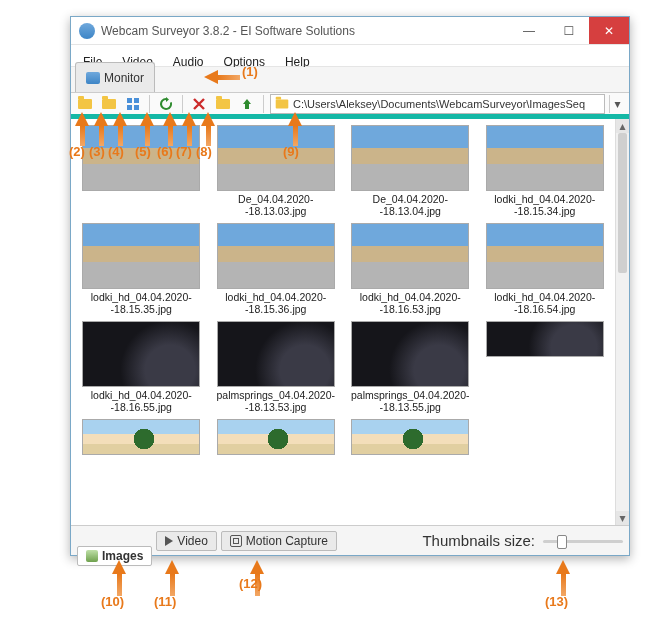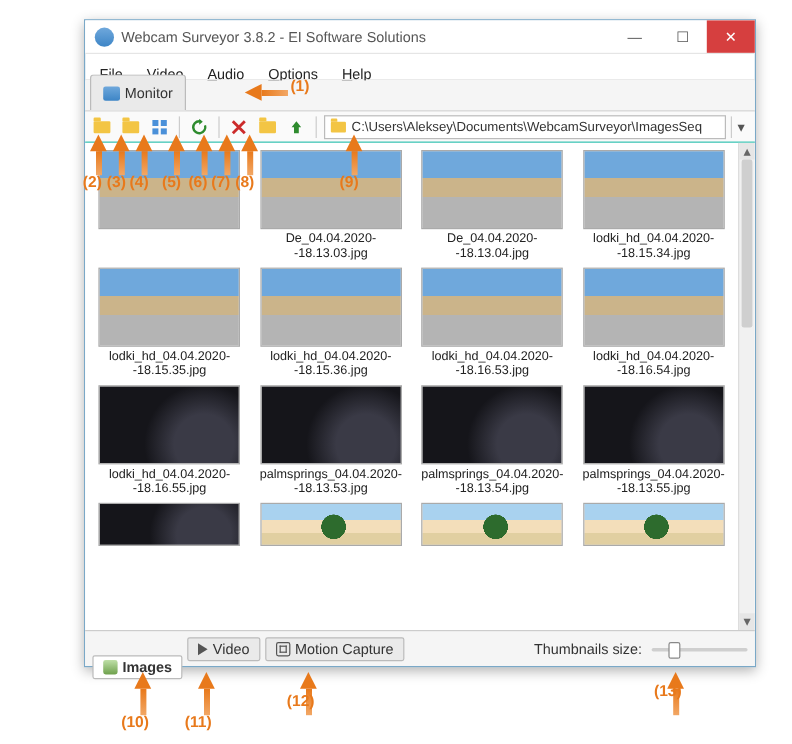--- a/index.html
+++ b/index.html
@@ -41,21 +41,21 @@
     border-bottom:1px solid #ccc; background:#f5f5f5;
   }
   .tab { display:flex; align-items:center; gap:4px; height:30px; padding:0 10px; border:1px solid #bbb; border-bottom:none; background:#eaeaea; border-radius:3px 3px 0 0; margin-right:2px; color:#333;}
   .tab.active { background:#fff; position:relative; top:1px; }
   .tab .ic { width:14px; height:12px; display:inline-block; }
   .ic-monitor { background:linear-gradient(#6fa8dc,#3d85c6); border-radius:2px; }
   .ic-folder { width:14px; height:10px; background:#f3c544; border-radius:1px; display:inline-block; position:relative; }
   .ic-folder:before { content:""; position:absolute; top:-3px; left:0; width:6px; height:3px; background:#f3c544; border-radius:1px 1px 0 0;}
   .toolbar {
     height:26px; display:flex; align-items:center; gap:4px; padding:0 4px;
-    border-bottom:1px solid #14b8a6; background:#fafafa;
+    border-bottom:5px solid #14b8a6; background:#fafafa;
   }
   .tbtn { width:20px; height:20px; display:flex; align-items:center; justify-content:center; border-radius:2px; }
   .tbtn svg { width:14px; height:14px; }
   .sep { width:1px; height:18px; background:#ccc; margin:0 2px; }
   .crumb-host { flex:1; display:flex; align-items:center; height:20px; border:1px solid #bbb; background:#fff; padding:0 4px; gap:4px; }
   .crumb-host .ic-folder { transform:scale(.9); }
   .crumb { font-size:11px; color:#333; white-space:nowrap; overflow:hidden; text-overflow:ellipsis; flex:1; }
   .crumb-dd { width:16px; height:18px; border-left:1px solid #ccc; display:flex; align-items:center; justify-content:center; color:#555; }
   .gallery {
     flex:1; overflow:hidden; position:relative; background:#fff;
@@ -81,21 +81,21 @@
     display:flex; align-items:center; padding:0 6px; gap:4px;
   }
   .ftab { display:flex; align-items:center; gap:4px; height:20px; padding:0 8px; border:1px solid #bbb; background:#eaeaea; border-radius:2px; color:#333;}
   .ftab.active { background:#fff; font-weight:600;margin-top:31px;}
   .ftab .ic { width:12px; height:12px; display:inline-block; }
   .ic-img { background:linear-gradient(#bfe0a8,#6fa14d); border-radius:2px;}
   .ic-play { width:0;height:0;border-left:8px solid #555;border-top:5px solid transparent;border-bottom:5px solid transparent;}
   .ic-motion { border:1.5px solid #555; border-radius:2px; width:11px; height:11px; position:relative;}
   .ic-motion:after{content:"";position:absolute;inset:2px;border:1px dashed #555;}
   .spacer { flex:1; }
-  .slabel { font-size:12px; color:#333; margin-right:4px;}
+  .slabel { font-size:15px; color:#333; margin-right:4px;}
   .slider { position:relative; width:80px; height:14px; }
   .slider .rail{position:absolute; left:0; right:0; top:6px; height:3px; background:#cfcfcf; border-radius:2px;}
   .slider .knob{position:absolute; top:1px; left:14px; width:10px; height:14px; background:#fff; border:1px solid #888; border-radius:2px;}
   
   .ann-arrow { position:absolute; display:flex; flex-direction:column; align-items:center; pointer-events:none; }
   .ann-arrow .head {
     width:0; height:0;
     border-left:7px solid transparent; border-right:7px solid transparent;
     border-bottom:14px solid #e8791b;
   }
@@ -219,24 +219,20 @@
         <div class="card">
           <div class="thumb th-dark"></div>
           <div class="fname">lodki_hd_04.04.2020--18.16.55.jpg</div>
         </div>
         <div class="card">
           <div class="thumb th-dark"></div>
           <div class="fname">palmsprings_04.04.2020--18.13.53.jpg</div>
         </div>
         <div class="card">
           <div class="thumb th-dark"></div>
-          <div class="fname">palmsprings_04.04.2020--18.13.54.jpg</div>
-        </div>
-        <div class="card">
-          <div class="thumb th-dark"></div>
           <div class="fname">palmsprings_04.04.2020--18.13.55.jpg</div>
         </div>
         <div class="card row-cut">
           <div class="thumb th-dark"></div>
         </div>
         <div class="card row-cut">
           <div class="thumb th-palm"></div>
         </div>
         <div class="card row-cut">
           <div class="thumb th-palm"></div>
@@ -335,13 +331,13 @@
     <div class="stem" style="height:22px"></div>
   </div>
 <div class="ann-label" style="left:101px; top:594px;">(10)</div>
 <div class="ann-label" style="left:154px; top:594px;">(11)</div>
 <div class="ann-label" style="left:239px; top:576px;">(12)</div>
 
 <div class="ann-arrow" style="left:556px; top:560px;">
     <div class="head"></div>
     <div class="stem" style="height:22px"></div>
   </div>
-<div class="ann-label" style="left:545px; top:568px;">(13)</div>
+<div class="ann-label" style="left:545px; top:594px;">(13)</div>
 
 </body></html>

